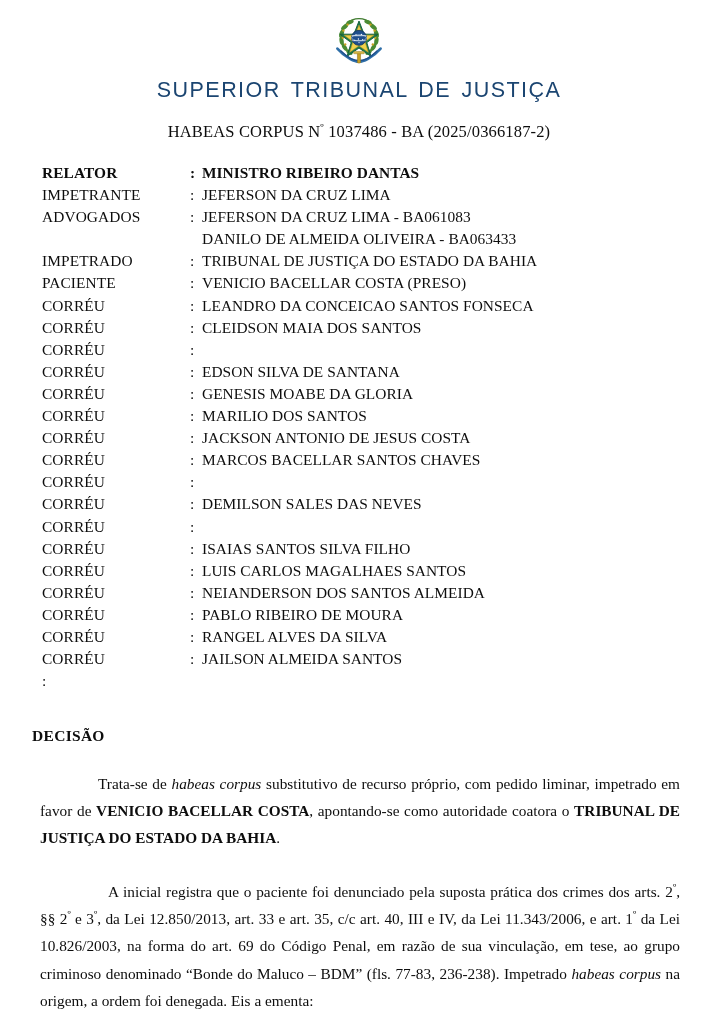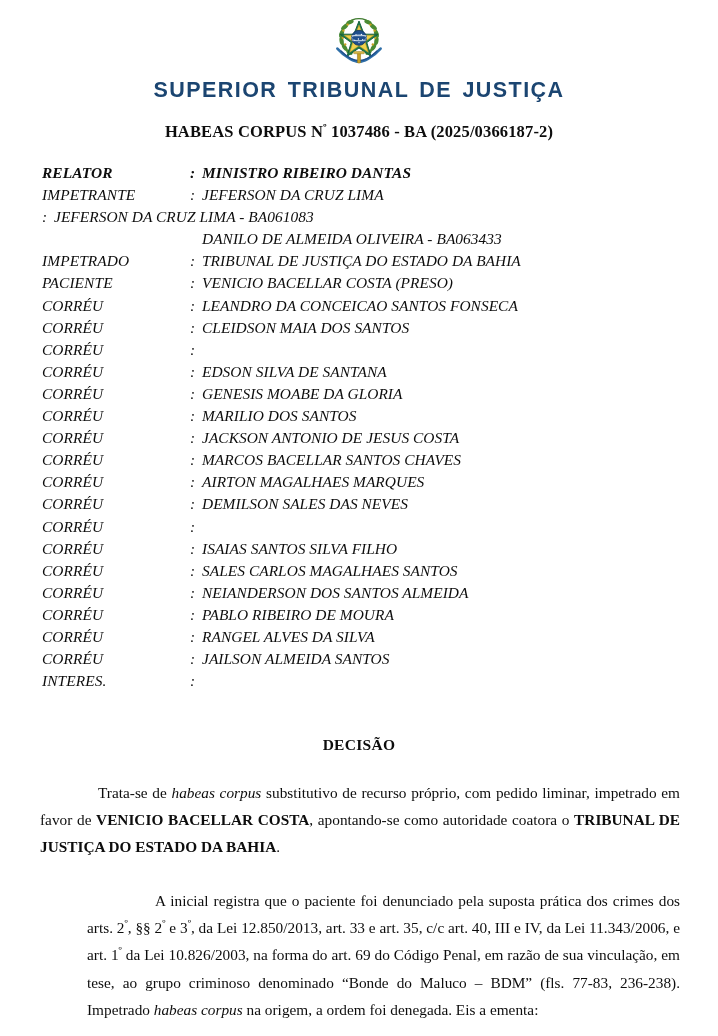--- a/index.html
+++ b/index.html
@@ -32,50 +32,49 @@
   .coat-of-arms {
     display: block;
     margin: 0 auto;
     width: 60px;
     height: 60px;
   }
   .court-title {
     margin: 11px 0 0 0;
     font-family: "Liberation Sans", "DejaVu Sans", sans-serif;
     font-size: 21.5px;
-    font-weight: bold;
+    font-weight: normal;
     letter-spacing: 1.45px;
     word-spacing: 3px;
     color: #1b4571;
     line-height: 1;
   }
   .case-number {
     margin: 22px 0 0 0;
     text-align: center;
     font-size: 16.5px;
-    font-weight: bold;
+    font-weight: normal;
     letter-spacing: 0.15px;
     line-height: 1;
   }
   .case-number .ord { font-size: 11px; vertical-align: super; line-height: 0; }
 
   
   .parties {
     margin-top: 22px;
     padding-left: 42px;
     padding-right: 38px;
   }
   .party-row {
     display: flex;
     align-items: baseline;
     height: 22.1px;
     font-size: 15.4px;
     line-height: 22.1px;
     white-space: nowrap;
-    font-style: italic;
   }
   .party-label {
     width: 148px;
     flex: 0 0 148px;
     letter-spacing: 0.1px;
   }
   .party-colon {
     width: 12px;
     flex: 0 0 12px;
   }
@@ -89,41 +88,42 @@
     font-weight: bold;
   }
   
   .party-row.is-continuation .party-label,
   .party-row.is-continuation .party-colon {
     visibility: hidden;
   }
 
   
   .decision-heading {
-    margin: 45px 0 0 0;
-    text-align: center;
+    margin: 36px 0 0 0;
+    text-align: left;
     font-size: 15.5px;
     font-weight: bold;
     letter-spacing: 0.3px;
     line-height: 1;
+    padding-left: 32px;
   }
   .body-block {
     padding-left: 40px;
     padding-right: 38px;
   }
   .body-par {
     margin: 0;
     font-size: 15.3px;
     line-height: 27.3px;
     text-align: justify;
     text-justify: inter-word;
     letter-spacing: 0.01px;
   }
   .body-par.first { margin-top: 26px; text-indent: 58px; }
-  .body-par.second { margin-top: 26px; text-indent: 68px; margin-left: 47px; }
+  .body-par.second { margin-top: 26px; text-indent: 68px; }
   .body-par b { font-weight: bold; }
   .body-par i { font-style: italic; }
   .ord-sm { font-size: 10.5px; vertical-align: super; line-height: 0; }
 </style>
 </head>
 <body>
 
 <div class="page">
 
   <div class="masthead">
@@ -201,20 +201,21 @@
       <span class="party-value">MINISTRO RIBEIRO DANTAS</span>
     </div>
 
     <div class="party-row">
       <span class="party-label">IMPETRANTE</span>
       <span class="party-colon">:</span>
       <span class="party-value">JEFERSON DA CRUZ LIMA</span>
     </div>
 
     <div class="party-row">
+      <span class="party-label">ADVOGADOS</span>
       <span class="party-colon">:</span>
       <span class="party-value">JEFERSON DA CRUZ LIMA - BA061083</span>
     </div>
 
     <div class="party-row is-continuation">
       <span class="party-label"></span>
       <span class="party-colon">:</span>
       <span class="party-value">DANILO DE ALMEIDA OLIVEIRA - BA063433</span>
     </div>
 
@@ -274,21 +275,20 @@
 
     <div class="party-row">
       <span class="party-label">CORRÉU</span>
       <span class="party-colon">:</span>
       <span class="party-value">MARCOS BACELLAR SANTOS CHAVES</span>
     </div>
 
     <div class="party-row">
       <span class="party-label">CORRÉU</span>
       <span class="party-colon">:</span>
-      <span class="party-value">AIRTON MAGALHAES MARQUES</span>
     </div>
 
     <div class="party-row">
       <span class="party-label">CORRÉU</span>
       <span class="party-colon">:</span>
       <span class="party-value">DEMILSON SALES DAS NEVES</span>
     </div>
 
     <div class="party-row">
       <span class="party-label">CORRÉU</span>
@@ -297,21 +297,21 @@
 
     <div class="party-row">
       <span class="party-label">CORRÉU</span>
       <span class="party-colon">:</span>
       <span class="party-value">ISAIAS SANTOS SILVA FILHO</span>
     </div>
 
     <div class="party-row">
       <span class="party-label">CORRÉU</span>
       <span class="party-colon">:</span>
-      <span class="party-value">SALES CARLOS MAGALHAES SANTOS</span>
+      <span class="party-value">LUIS CARLOS MAGALHAES SANTOS</span>
     </div>
 
     <div class="party-row">
       <span class="party-label">CORRÉU</span>
       <span class="party-colon">:</span>
       <span class="party-value">NEIANDERSON DOS SANTOS ALMEIDA</span>
     </div>
 
     <div class="party-row">
       <span class="party-label">CORRÉU</span>
@@ -325,21 +325,20 @@
       <span class="party-value">RANGEL ALVES DA SILVA</span>
     </div>
 
     <div class="party-row">
       <span class="party-label">CORRÉU</span>
       <span class="party-colon">:</span>
       <span class="party-value">JAILSON ALMEIDA SANTOS</span>
     </div>
 
     <div class="party-row">
-      <span class="party-label">INTERES.</span>
       <span class="party-colon">:</span>
     </div>
 
   </div>
 
   <div class="decision-heading">DECISÃO</div>
 
   <div class="body-block">
 
     <p class="body-par first"><span>Trata-se de </span><i>habeas corpus</i><span> substitutivo de recurso próprio, com pedido liminar, impetrado em favor de </span><b>VENICIO BACELLAR COSTA</b><span>, apontando-se como autoridade coatora o </span><b>TRIBUNAL DE JUSTIÇA DO ESTADO DA BAHIA</b><span>.</span></p>

